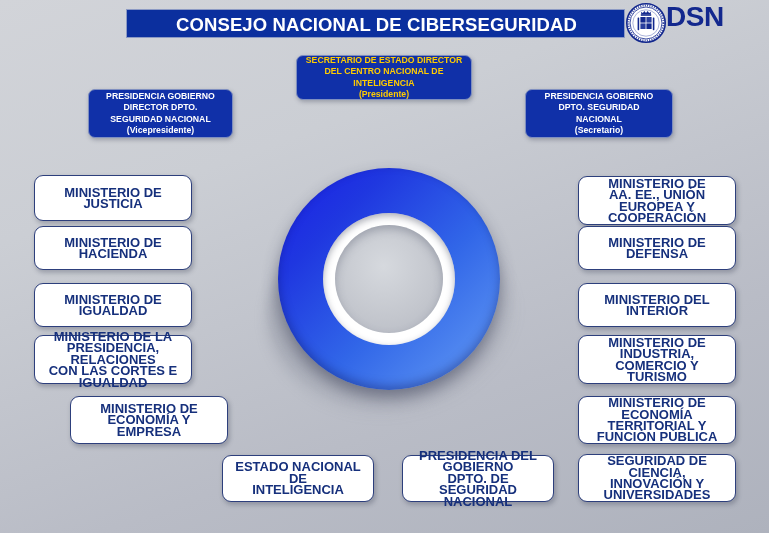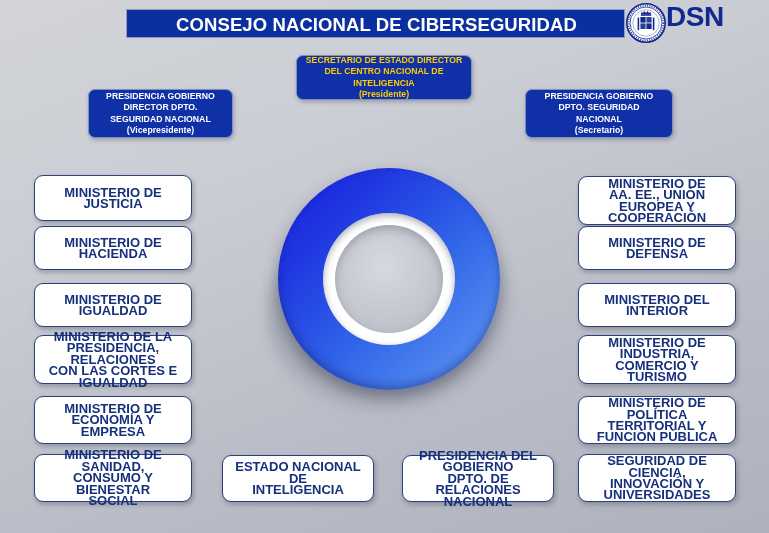--- a/index.html
+++ b/index.html
@@ -130,21 +130,21 @@
 
   
   .col-left  { left: 34px;  width: 158px; }
   .col-right { left: 578px; width: 158px; }
 
   
   #m-justicia      { top: 175px; height: 46px; }
   #m-hacienda      { top: 226px; height: 44px; }
   #m-fomento       { top: 283px; height: 44px; }
   #m-presidencia   { top: 335px; height: 49px; justify-content: flex-end; }
-  #m-economia      { top: 396px; height: 48px; }
+  #m-economia      { top: 396px; height: 48px; margin-left: 36px; }
   #m-sanidad       { top: 454px; height: 48px; }
 
   #m-exteriores    { top: 176px; height: 49px; }
   #m-defensa       { top: 226px; height: 44px; }
   #m-interior      { top: 283px; height: 44px; }
   #m-industria     { top: 335px; height: 49px; }
   #m-politica      { top: 396px; height: 48px; }
   #m-ciencia       { top: 454px; height: 48px; }
 
   
@@ -527,27 +527,20 @@
       </div>
   </div>
 
   <div class="ministry-box col-left" id="m-economia">
     <div class="ministry-text">
         <div>MINISTERIO DE ECONOMÍA Y</div>
         <div>EMPRESA</div>
       </div>
   </div>
 
-  <div class="ministry-box col-left" id="m-sanidad">
-    <div class="ministry-text">
-        <div>MINISTERIO DE SANIDAD,</div>
-        <div>CONSUMO Y BIENESTAR</div>
-        <div>SOCIAL</div>
-      </div>
-  </div>
 
   <div class="ministry-box col-right" id="m-exteriores">
     <div class="ministry-text">
         <div>MINISTERIO DE</div>
         <div>AA. EE., UNIÓN EUROPEA Y</div>
         <div>COOPERACIÓN</div>
       </div>
   </div>
 
   <div class="ministry-box col-right" id="m-defensa">
@@ -566,21 +559,21 @@
     <div class="ministry-text">
         <div>MINISTERIO DE</div>
         <div>INDUSTRIA, COMERCIO Y</div>
         <div>TURISMO</div>
       </div>
   </div>
 
   <div class="ministry-box col-right" id="m-politica">
     <div class="ministry-text">
         <div>MINISTERIO DE</div>
-        <div>POLÍTICA TERRITORIAL Y</div>
+        <div>ECONOMÍA TERRITORIAL Y</div>
         <div>FUNCIÓN PÚBLICA</div>
       </div>
   </div>
 
   <div class="ministry-box col-right" id="m-ciencia">
     <div class="ministry-text">
         <div>SEGURIDAD DE CIENCIA,</div>
         <div>INNOVACIÓN Y</div>
         <div>UNIVERSIDADES</div>
       </div>
@@ -589,18 +582,18 @@
   <div class="ministry-box" id="b-cni">
     <div class="ministry-text">
         <div>ESTADO NACIONAL DE</div>
         <div>INTELIGENCIA</div>
       </div>
   </div>
 
   <div class="ministry-box" id="b-dsn">
     <div class="ministry-text">
         <div>PRESIDENCIA DEL GOBIERNO</div>
-        <div>DPTO. DE RELACIONES</div>
+        <div>DPTO. DE SEGURIDAD</div>
         <div>NACIONAL</div>
       </div>
   </div>
 
 </div>
 
 </body></html>

